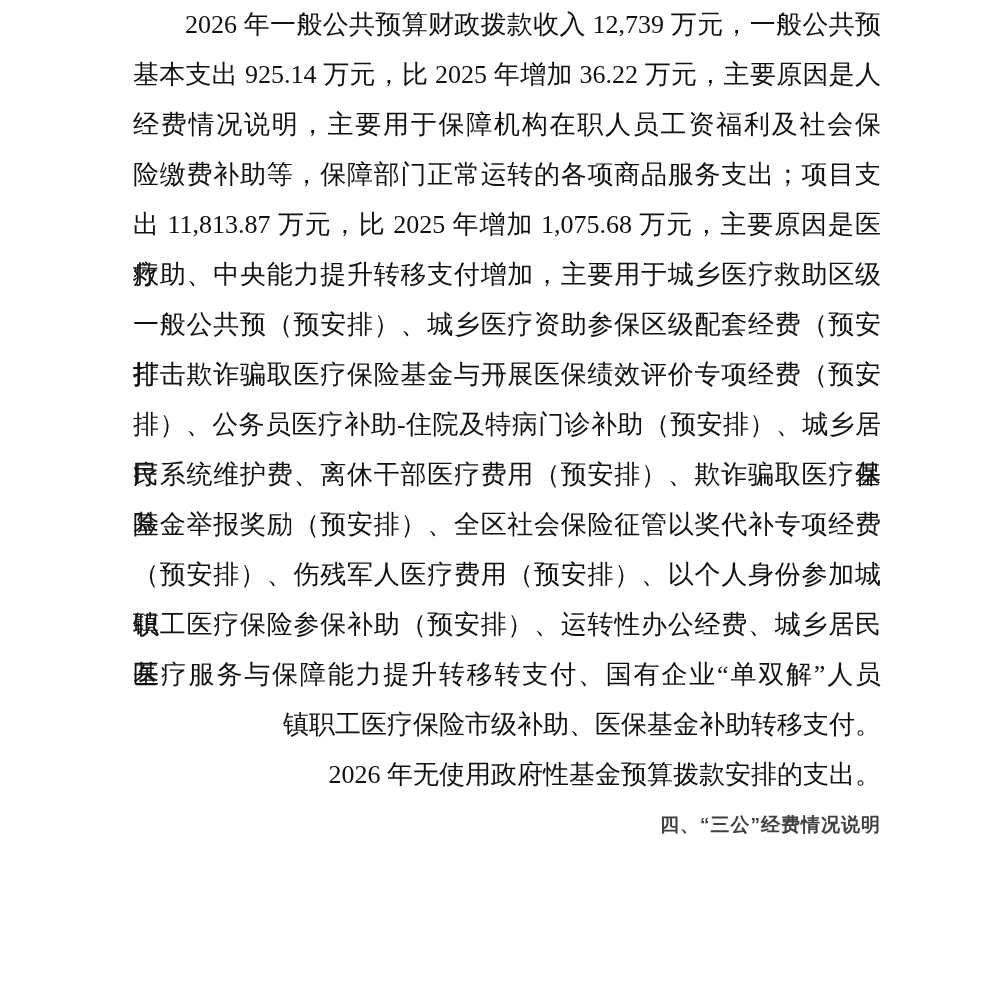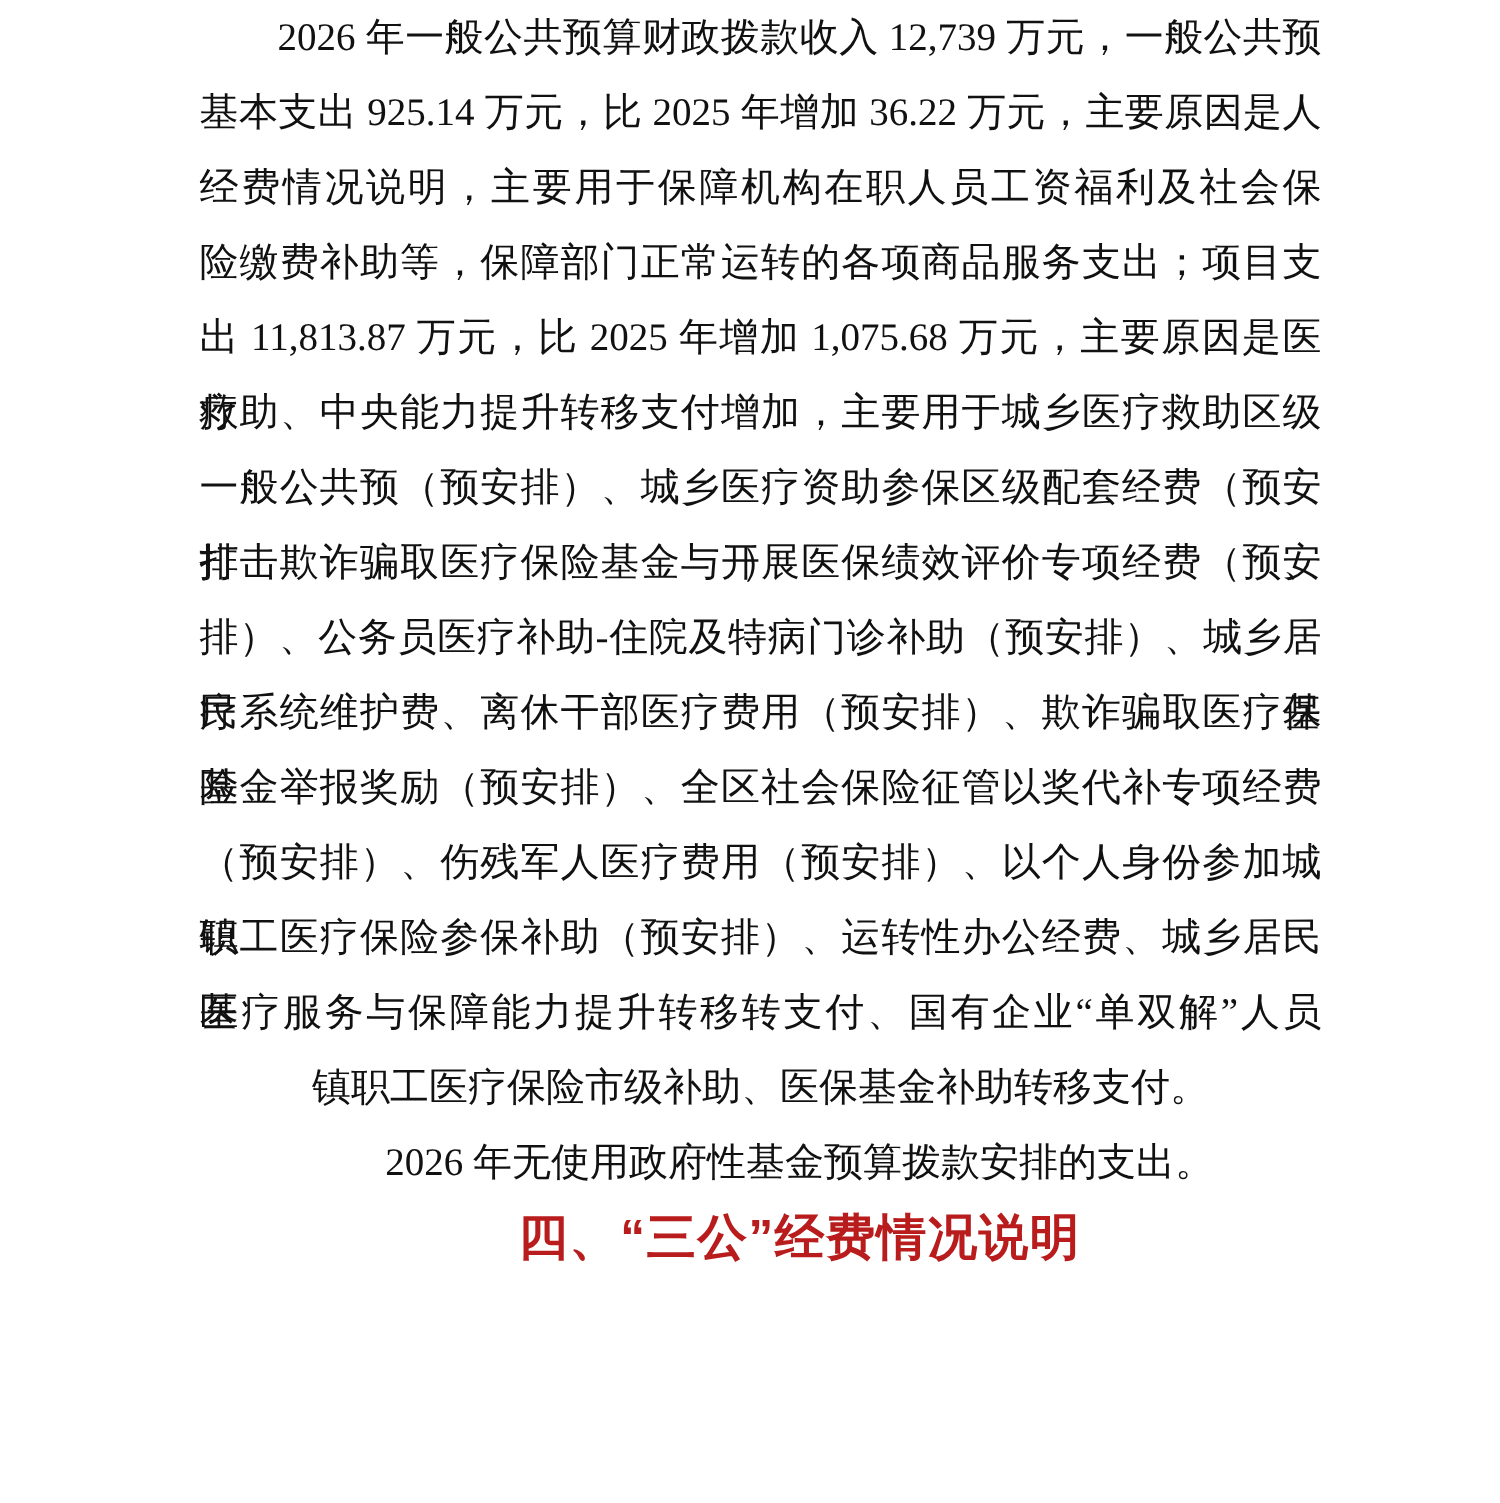--- a/index.html
+++ b/index.html
@@ -16,36 +16,36 @@
     left: 133px;
     top: 0;
     width: 748px;
   }
   .ln {
     height: 50px;
     line-height: 50px;
     font-size: 26px;
     font-family: "Liberation Serif", "DejaVu Serif", serif;
     color: #111111;
-    text-align: center;
+    text-align: right;
     white-space: normal;
   }
   .just {
     text-align: justify;
     text-align-last: justify;
     text-justify: inter-character;
   }
   .indent {
     text-indent: 52px;
   }
   .heading {
     font-family: "Liberation Sans", "DejaVu Sans", sans-serif;
     font-weight: bold;
-    font-size: 33px;
-    color: #b91c1c;
+    font-size: 19px;
+    color: #404040;
     letter-spacing: 1px;
   }
 </style>
 </head>
 <body>
 
 <div class="page">
   <div class="doc">
 
     <div class="ln just indent">2026 年一般公共预算财政拨款收入 12,739 万元，一般公共预</div>

